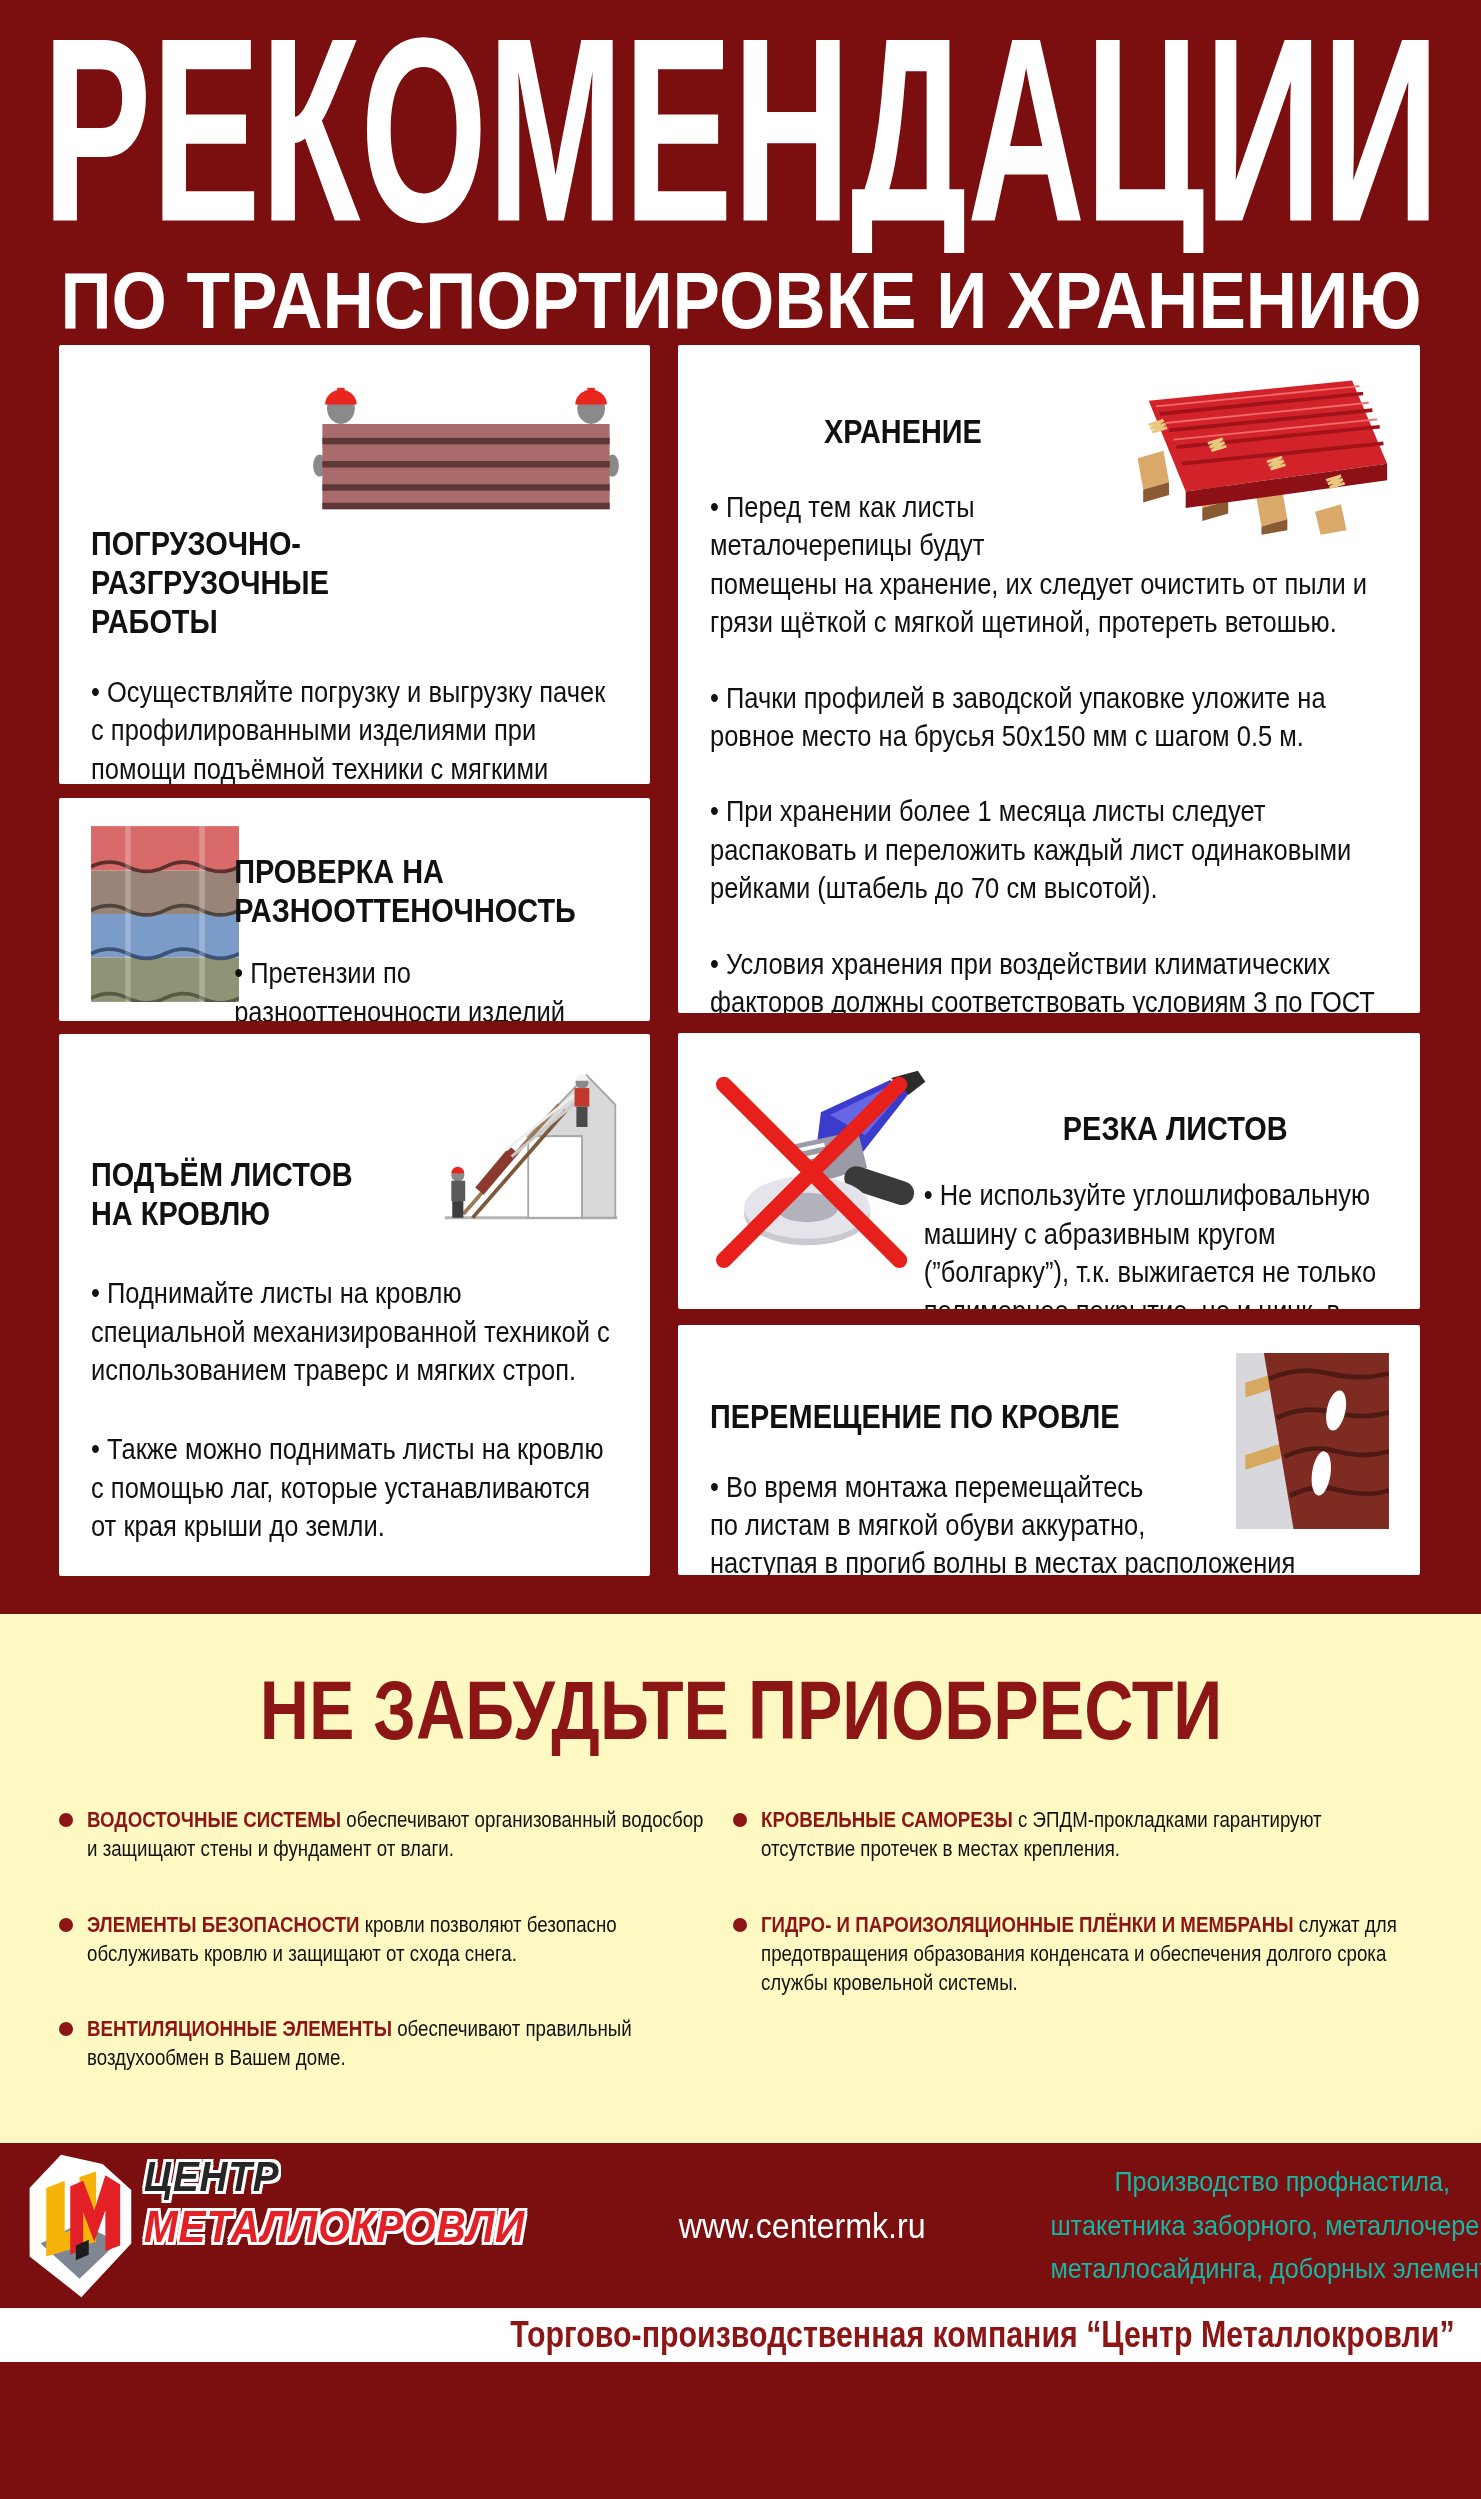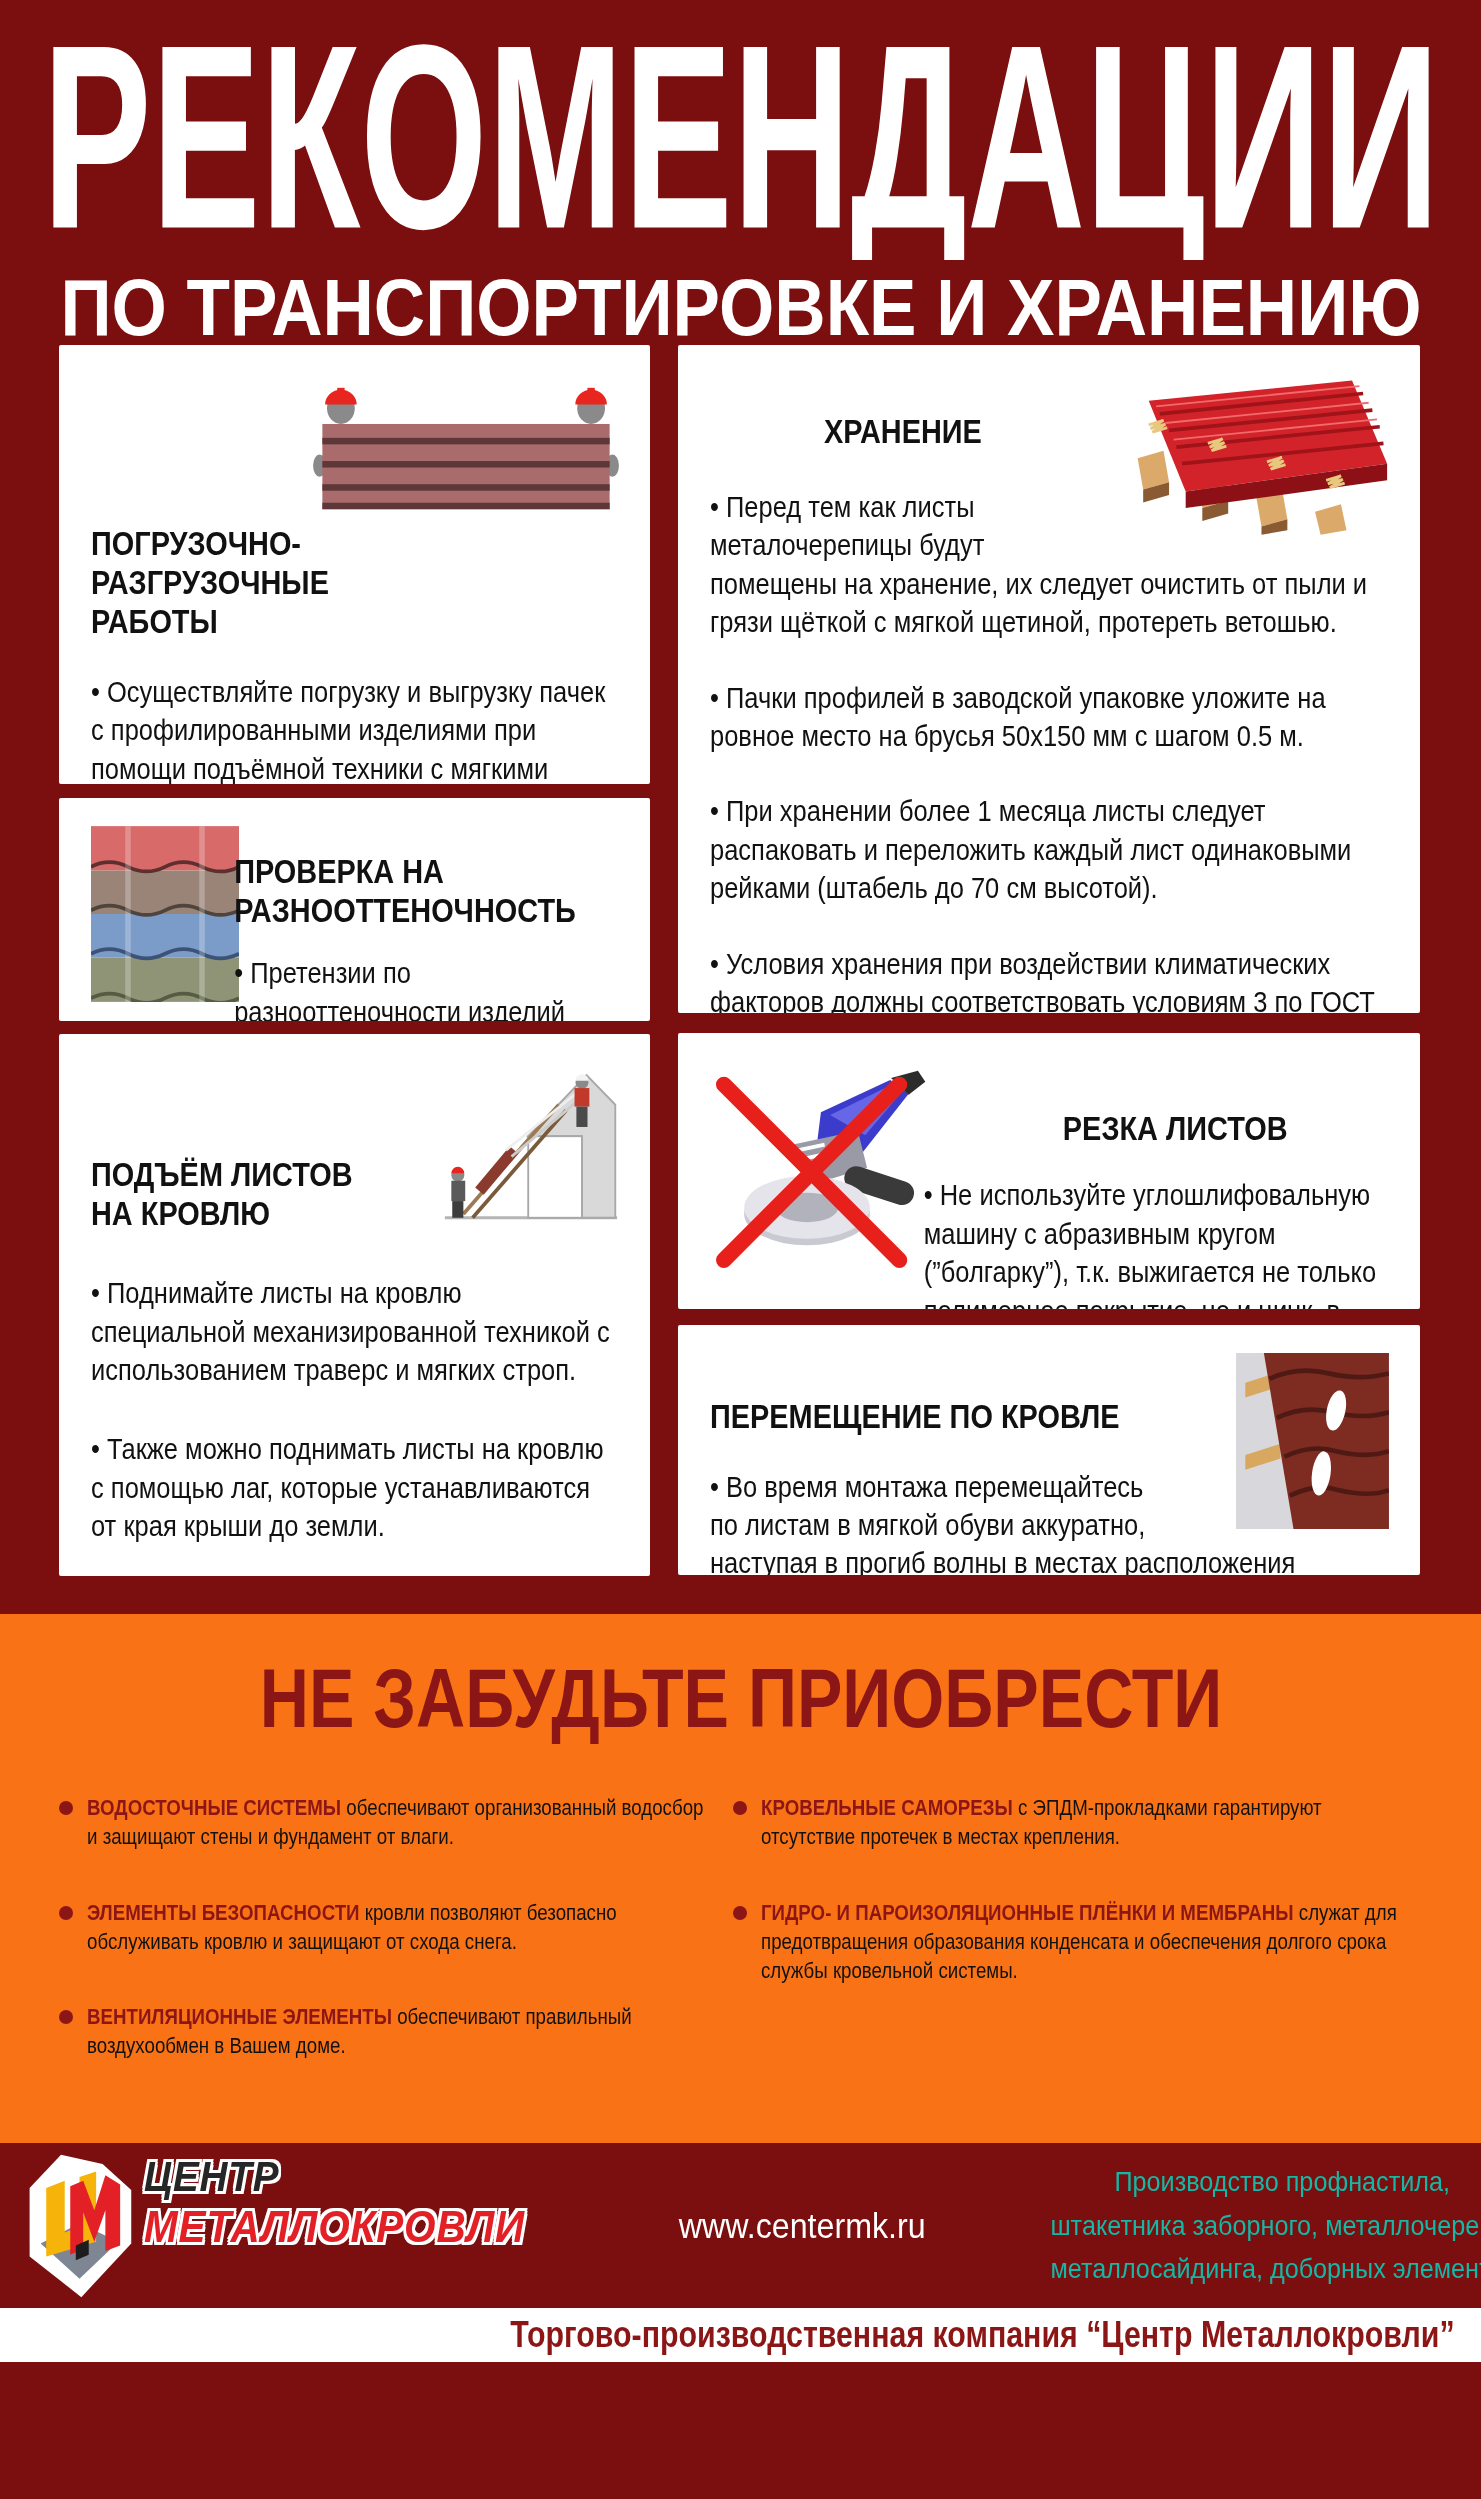--- a/index.html
+++ b/index.html
@@ -5,21 +5,21 @@
   * { margin:0; padding:0; box-sizing:border-box; }
   html,body { background:#5a0808; }
   .page {
     width:1481px; height:2500px; margin:0 auto;
     background:#7B0E0E;
     font-family:"Liberation Sans", sans-serif;
     display:flex; flex-direction:column;
     overflow:hidden;
   }
   
-  .hdr { height:345px; padding-top:27px; }
+  .hdr { height:345px; padding-top:20px; }
   .hdr svg { display:block; margin:0 auto; }
   
   .cards { height:1230px; display:flex; padding:0 61px 0 59px; gap:28px; }
   .col-left { width:646px; }
   .col-right { width:810px; }
   .card { background:#fff; border-radius:1.9px; padding:28px 31.5px; overflow:hidden; }
   .card-title { font-weight:bold; font-size:34px; color:#111; line-height:1.15; }
   .narrow { width:117.6%; transform:scaleX(0.85); transform-origin:0 0; }
   .cond-c { display:inline-block; transform:scaleX(0.85); transform-origin:50% 50%; white-space:nowrap; }
   .cb { font-size:30px; color:#111; line-height:1.28; white-space:pre-line; }
@@ -39,21 +39,21 @@
   .c-cut .cb { margin-top:28px; }
   .c-walk .card-title { margin-top:44px; }
   .c-walk .cb { margin-top:31.5px; }
   .mb15 { margin-bottom:14px; } .mb14 { margin-bottom:13px; }
   .mb22 { margin-bottom:20.4px; } .mb17 { margin-bottom:15.7px; }
   .h474{height:439px}.h241{height:223px}.h585{height:542px}
   .h722{height:668px}.h298{height:276px}.h270{height:250px}
   
   .gapband { height:39px; }
   
-  .buy { height:529px; background:#f97316; padding-top:35px; }
+  .buy { height:529px; background:#fef9c3; padding-top:47px; }
   .buy svg { display:block; margin:0 auto; }
   .buy-cols { display:flex; padding:0 61px 0 59px; gap:28px; margin-top:48px; }
   .buy-col-l { width:646px; } .buy-col-r { width:687px; }
   .buy-item { position:relative; padding-left:28px; margin-bottom:46px; font-size:22px; line-height:1.33; color:#111; }
   .buy-item::before { content:""; position:absolute; left:0; top:8.3px; width:14px; height:14px; border-radius:50%; background:#8C1515; }
   .buy-item .kw { font-weight:bold; color:#8C1515; }
   
   .foot { height:165px; display:flex; align-items:center; }
   .logo-wrap { display:flex; margin-left:24px; width:574px; }
   .logo-badge { flex:0 0 auto; }

